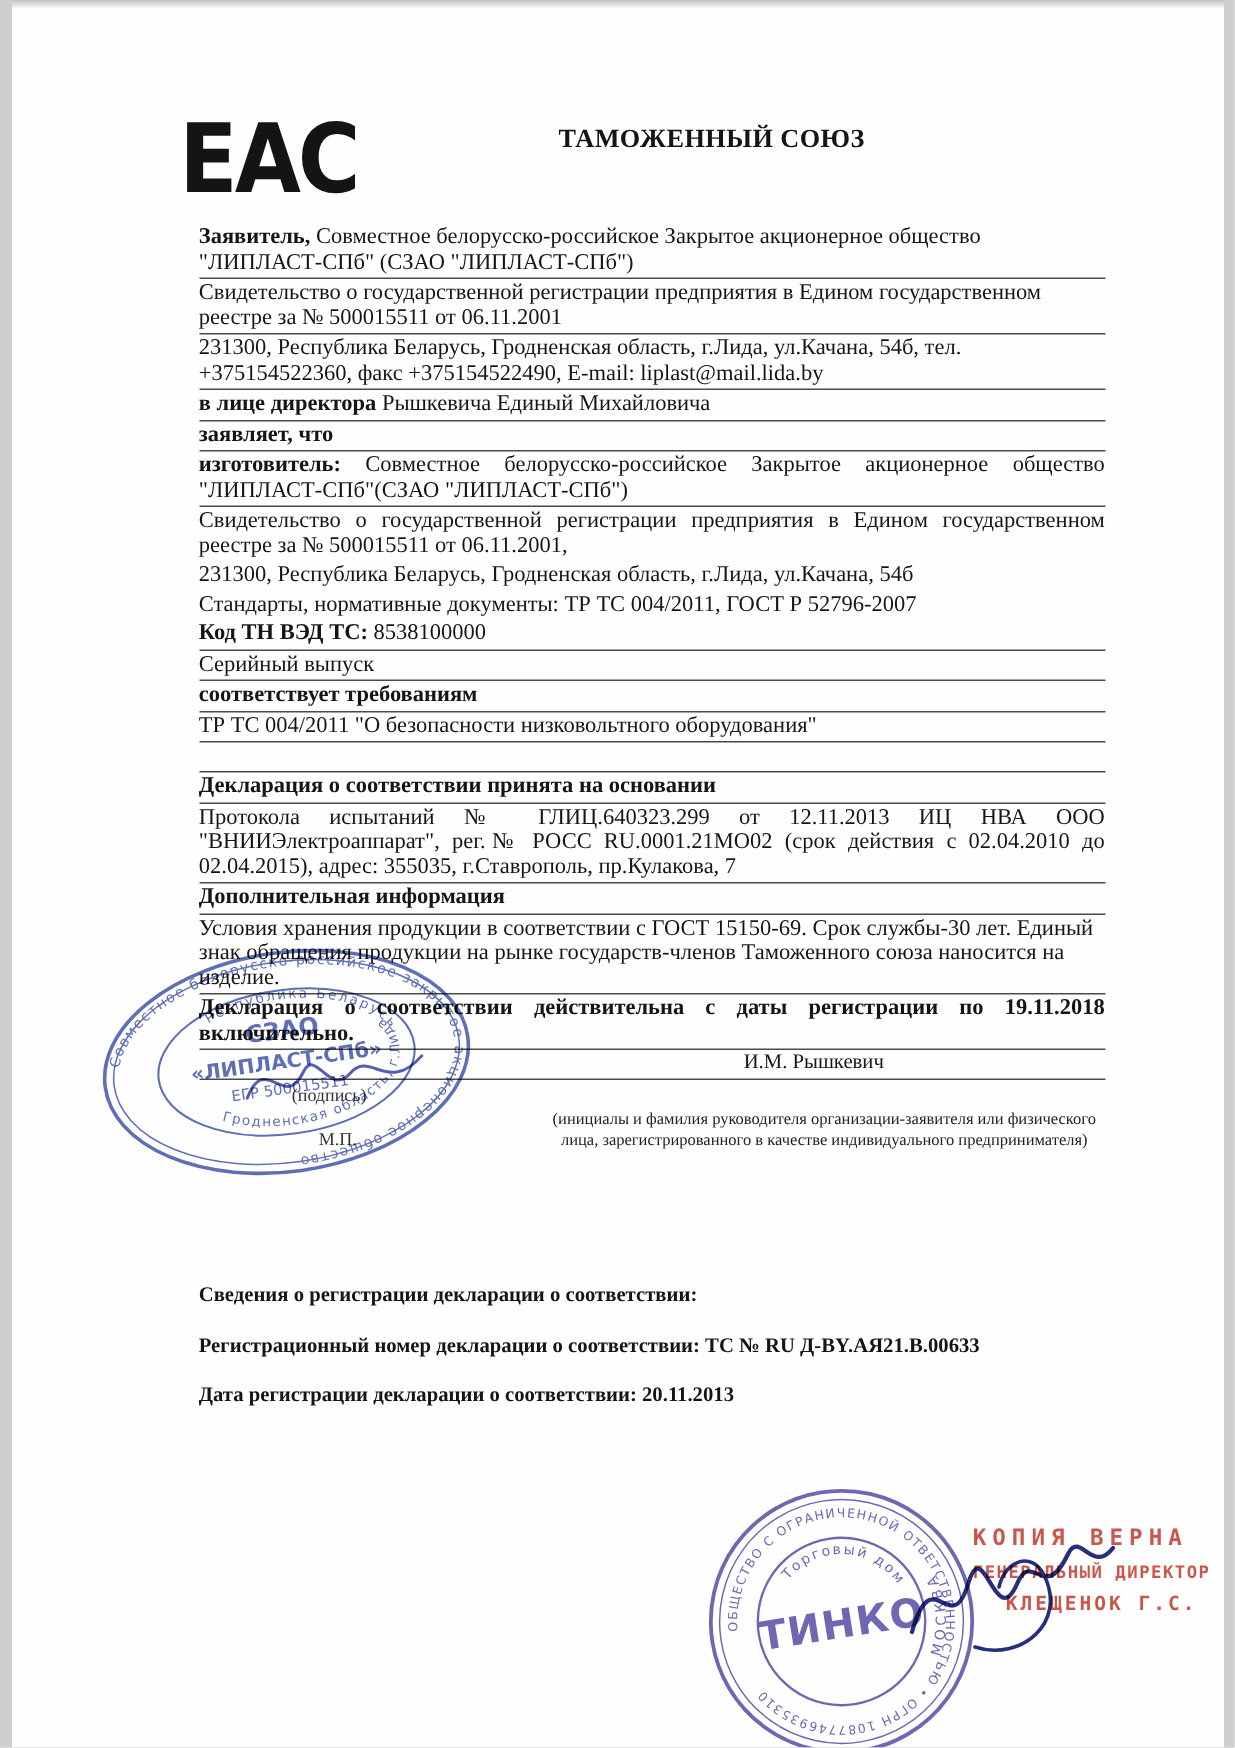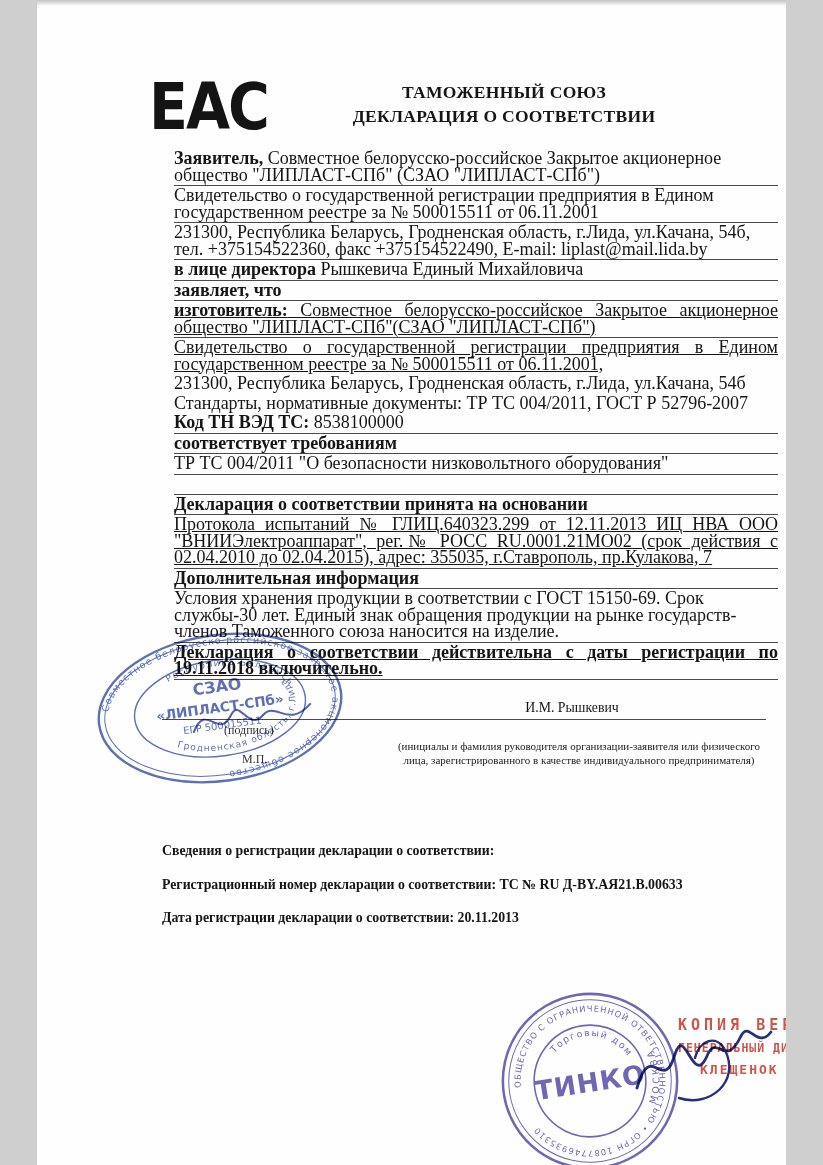--- a/index.html
+++ b/index.html
@@ -1,17 +1,17 @@
 <!DOCTYPE html>
 <html><head>
 <meta charset="utf-8">
 <style>
   html,body{margin:0;padding:0;background:#cfcfcf;}
   .page{
-    position:relative;width:749px;height:1165px;background:#fefefe;
+    position:relative;width:808px;height:1165px;background:#fefefe;
     font-family:"Liberation Serif", serif;color:#151515;overflow:hidden;
     margin:0 auto;
   }
   .page::before{
     content:"";position:absolute;top:0;left:0;right:0;height:6px;
     background:linear-gradient(to bottom, rgba(120,120,120,.45), rgba(120,120,120,0));
     z-index:5;pointer-events:none;
   }
   
   .eac{
@@ -20,39 +20,39 @@
     font-size:57px;line-height:66px;letter-spacing:-2px;color:#141414;
     transform:scaleY(1.12);transform-origin:top left;
   }
   .title{
     position:absolute;left:165px;top:80px;width:604px;text-align:center;
     font-weight:bold;font-size:17.5px;line-height:24px;letter-spacing:.3px;
   }
   
   .body{
     position:absolute;top:150px;left:125px;width:604px;
-    font-size:18px;line-height:16.5px;margin-left:12px;
+    font-size:15px;line-height:16.5px;
   }
   .blk{margin:0 0 1px 0;padding:0 0 2px 0;}
   .ul{border-bottom:1px solid #4a4a4a;}
-  .jf{text-align:justify;text-decoration:underline;}
+  .jf{text-align:justify;}
   .blk b{font-weight:bold;}
   .sp{height:13px;}
   .mb{margin-bottom:4px;}
   
   .sig{position:absolute;top:699px;left:125px;width:604px;font-size:13.8px;}
   .sig-name{margin-left:250px;width:320px;text-align:center;line-height:18px;}
   .sig-line{border-bottom:1px solid #4a4a4a;height:1px;margin-top:1px;}
   .sig-labels{display:flex;margin-top:3px;align-items:flex-end;}
   .sig-left{width:220px;padding-left:62px;font-size:12px;color:#333;}
   .sig-left .mp{display:block;margin-top:14px;margin-left:18px;font-size:12px;}
   .sig-right{width:374px;margin-left:-52px;text-align:center;font-size:11px;line-height:13.5px;color:#222;}
   
   .reg{position:absolute;top:843px;left:125px;width:660px;font-size:13.8px;font-weight:bold;}
-  .reg p{margin:0 0 17px 0;}
+  .reg p{margin:12px 0 17px 0;}
   .reg .num{margin-top:18px;}
   
   .stamp{position:absolute;mix-blend-mode:multiply;pointer-events:none;}
   .stamp-liplast{left:52px;top:626px;transform:rotate(-8deg);opacity:.82;color:#3b4fa6;}
   .stamp-tinko{left:460px;top:988px;transform:rotate(-9deg);opacity:.88;color:#5b52a8;}
   .stamp text{fill:currentColor;font-family:"DejaVu Sans",sans-serif;}
   .scrawl,.signature-ink{position:absolute;mix-blend-mode:multiply;pointer-events:none;}
   .scrawl{left:150px;top:688px;opacity:.8;transform:rotate(-4deg);}
   .signature-ink{left:592px;top:1010px;opacity:.95;}
   .copy-stamp{
@@ -65,34 +65,34 @@
   .copy-stamp .l3{font-size:13px;letter-spacing:2px;margin-top:7px;margin-left:22px;}
 </style>
 </head>
 <body>
 
 <div class="page">
 
   <div class="eac">ЕАС</div>
   <div class="title">
     <div>ТАМОЖЕННЫЙ СОЮЗ</div>
-    <div>ДЕКЛАРАЦИЯ О СООТВЕТСТВИИ</div>
   </div>
 
   <div class="body">
     <p class="blk ul"><b>Заявитель,</b><span> Совместное белорусско-российское Закрытое акционерное общество "ЛИПЛАСТ-СПб" (СЗАО "ЛИПЛАСТ-СПб")</span></p>
     <p class="blk ul"><span>Свидетельство о государственной регистрации предприятия в Едином государственном реестре за № 500015511 от 06.11.2001</span></p>
     <p class="blk ul"><span>231300, Республика Беларусь, Гродненская область, г.Лида, ул.Качана, 54б, тел. +375154522360, факс +375154522490, E-mail: liplast@mail.lida.by</span></p>
     <p class="blk ul"><b>в лице директора</b><span>  Рышкевича Единый Михайловича</span></p>
     <p class="blk ul"><b>заявляет, что</b></p>
     <p class="blk ul jf"><b>изготовитель:</b><span> Совместное белорусско-российское Закрытое акционерное общество "ЛИПЛАСТ-СПб"(СЗАО "ЛИПЛАСТ-СПб")</span></p>
     <p class="blk jf"><span>Свидетельство о государственной регистрации предприятия в Едином государственном реестре за № 500015511 от 06.11.2001,</span></p>
     <p class="blk"><span>231300, Республика Беларусь, Гродненская область, г.Лида, ул.Качана, 54б</span></p>
     <p class="blk"><span>Стандарты, нормативные документы: ТР ТС 004/2011, ГОСТ Р 52796-2007</span></p>
     <p class="blk ul"><b>Код ТН ВЭД ТС:</b><span> 8538100000</span></p>
+    <p class="blk ul"><span>Серийный выпуск</span></p>
     <p class="blk ul"><b>соответствует требованиям</b></p>
     <p class="blk ul mb"><span>ТР ТС 004/2011 "О безопасности низковольтного оборудования"</span></p>
     <p class="blk ul sp"></p>
     <p class="blk ul"><b>Декларация о соответствии принята на основании</b></p>
     <p class="blk ul jf"><span>Протокола испытаний № ГЛИЦ.640323.299 от 12.11.2013 ИЦ НВА ООО "ВНИИЭлектроаппарат", рег.№ РОСС RU.0001.21МО02 (срок действия с 02.04.2010 до 02.04.2015), адрес: 355035, г.Ставрополь, пр.Кулакова, 7</span></p>
     <p class="blk ul"><b>Дополнительная информация</b></p>
     <p class="blk ul"><span>Условия хранения продукции в соответствии с ГОСТ 15150-69. Срок службы-30 лет. Единый знак обращения продукции на рынке государств-членов Таможенного союза наносится на изделие.</span></p>
     <p class="blk ul jf"><b>Декларация о соответствии    действительна  с  даты  регистрации  по  19.11.2018  включительно.</b></p>
   </div>
 

